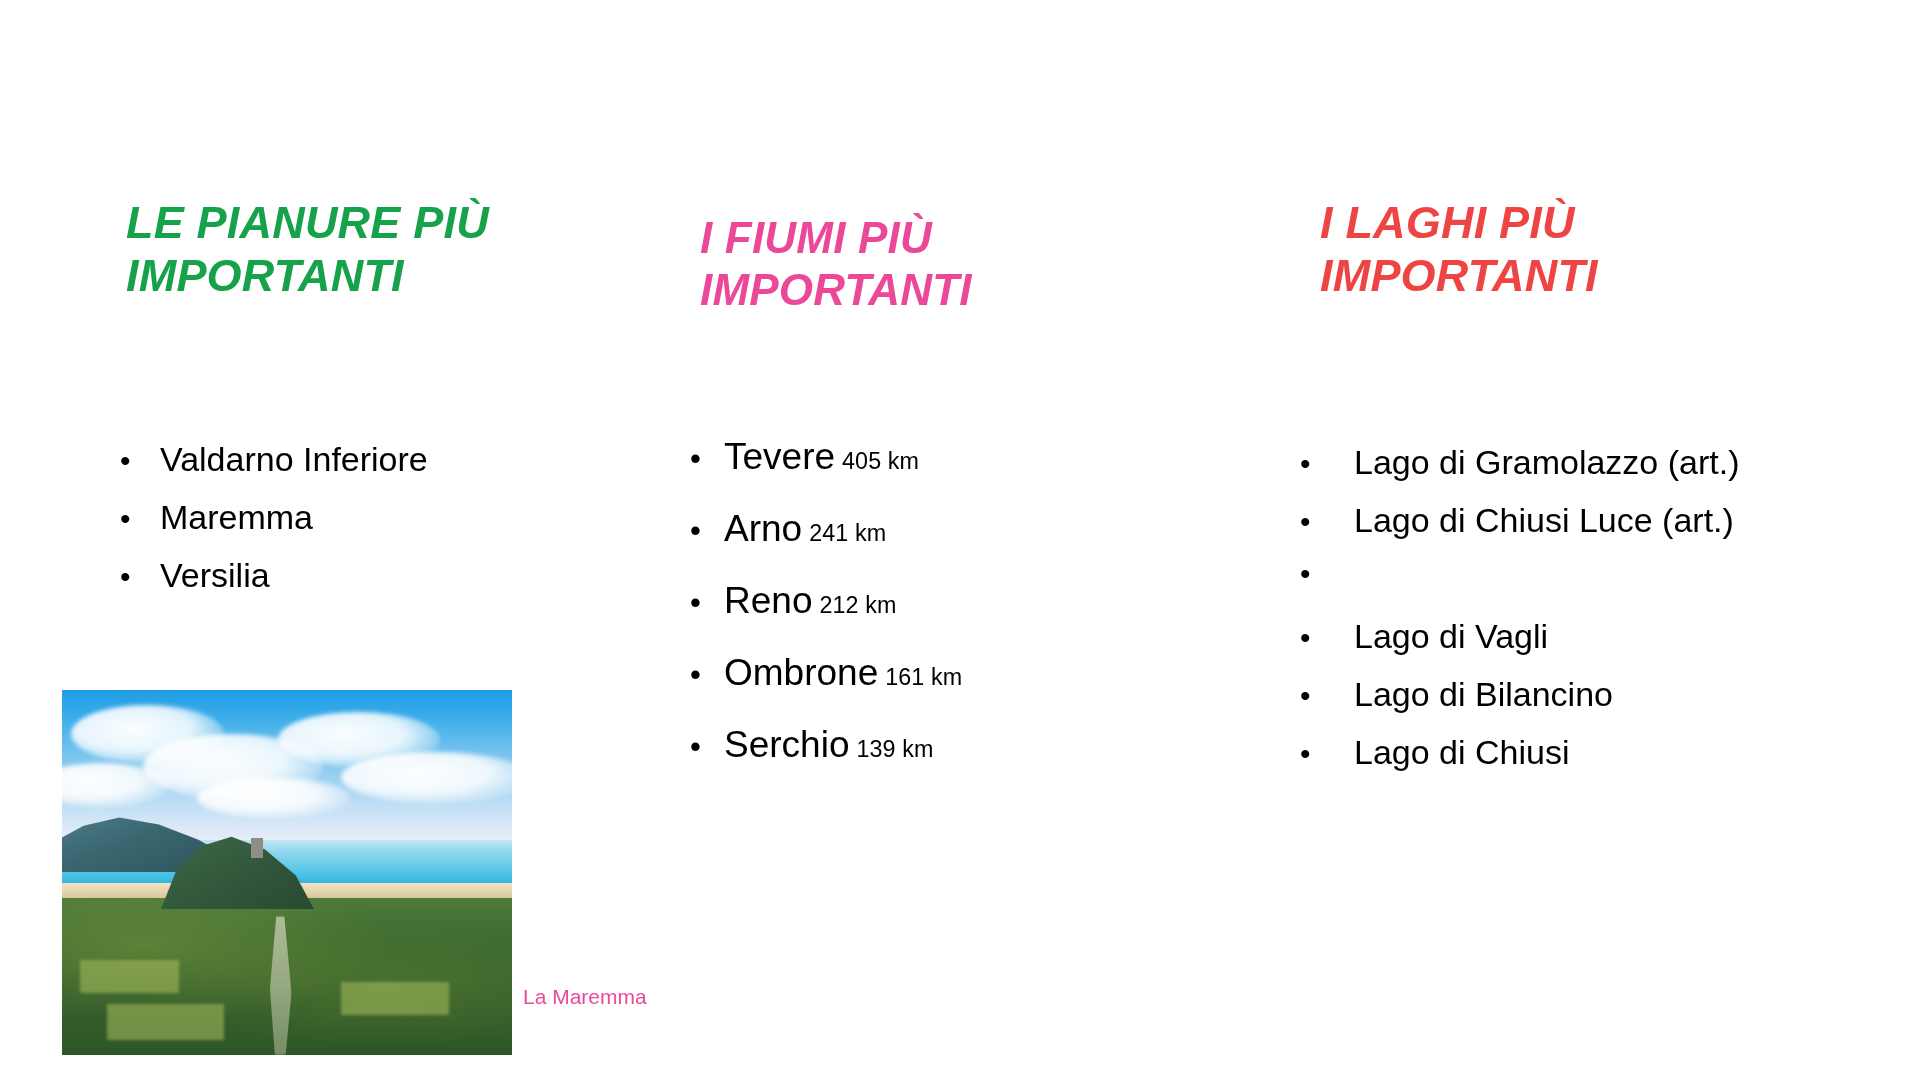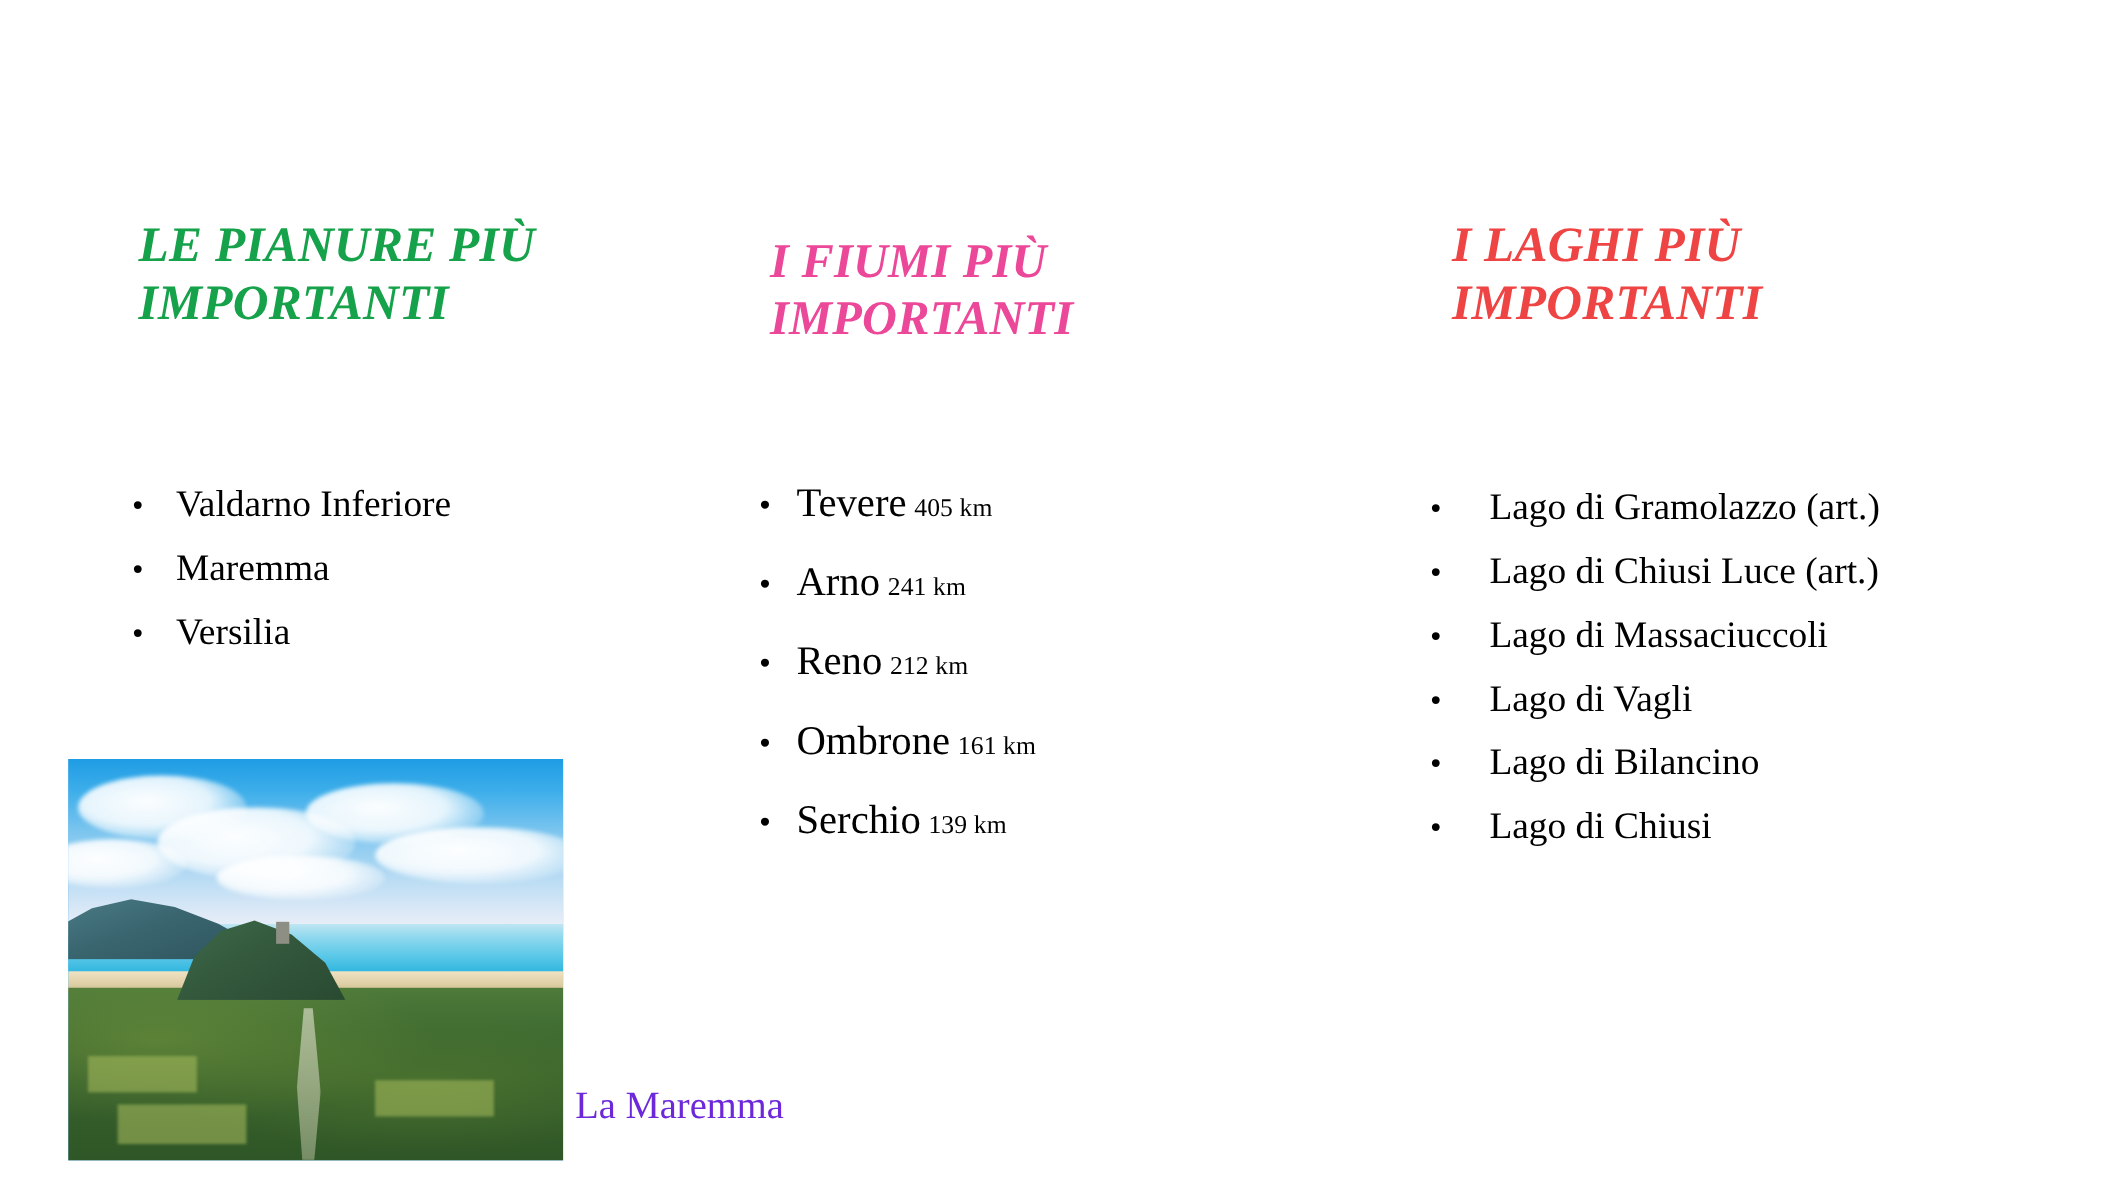--- a/index.html
+++ b/index.html
@@ -10,21 +10,20 @@
   body {
     font-family: "Liberation Sans", sans-serif;
     -webkit-font-smoothing: antialiased;
   }
   #slide {
     position: relative;
     width: 1920px;
     height: 1080px;
     background: #ffffff;
     overflow: hidden;
-    font-family: Liberation Serif, serif;
   }
 
   
   .col-heading {
     position: absolute;
     font-style: italic;
     font-weight: bold;
     line-height: 1.18;
     letter-spacing: 0.2px;
     white-space: pre-line;
@@ -180,22 +179,22 @@
     position: absolute;
     background: rgba(170,190,95,0.55);
     filter: blur(1.5px);
   }
 
   
   #caption-maremma {
     position: absolute;
     left: 523px;
     top: 985px;
-    font-size: 35px;
-    color: #6d28d9;
+    font-size: 21px;
+    color: #ec4899;
     white-space: nowrap;
   }
 </style>
 </head>
 <body>
 
 <div id="slide">
 
   <div id="heading-plains" class="col-heading">LE PIANURE PIÙ IMPORTANTI</div>
 
@@ -250,21 +249,20 @@
     <li class="bullet-row">
       <span class="bullet-dot">•</span>
       <span class="bullet-text">Lago di Gramolazzo (art.)</span>
     </li>
     <li class="bullet-row">
       <span class="bullet-dot">•</span>
       <span class="bullet-text">Lago di Chiusi Luce (art.)</span>
     </li>
     <li class="bullet-row">
       <span class="bullet-dot">•</span>
-      <span class="bullet-text">Lago di Massaciuccoli</span>
     </li>
     <li class="bullet-row">
       <span class="bullet-dot">•</span>
       <span class="bullet-text">Lago di Vagli</span>
     </li>
     <li class="bullet-row">
       <span class="bullet-dot">•</span>
       <span class="bullet-text">Lago di Bilancino</span>
     </li>
     <li class="bullet-row">

